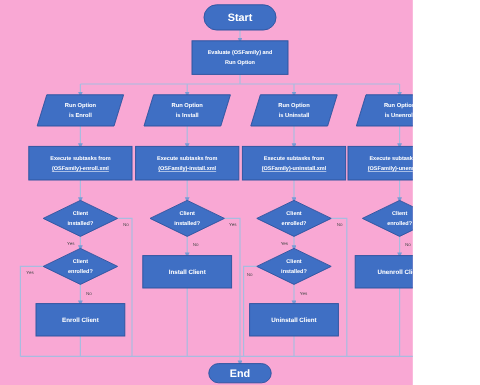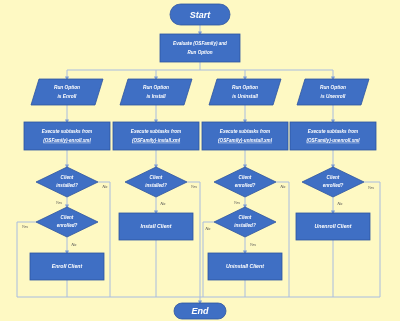--- a/index.html
+++ b/index.html
@@ -2,26 +2,25 @@
 <html><head>
 <meta charset="utf-8">
 <style>
   html, body {
     margin: 0;
     padding: 0;
     background: #ffffff;
   }
   #canvas {
     position: relative;
-    width: 400px;
+    width: 344px;
     height: 321px;
-    background: #fef9c3;
+    background: #f9a8d4;
     font-family: "Liberation Sans", sans-serif;
     overflow: hidden;
-    font-style: italic;
   }
   svg#flow {
     position: absolute;
     left: 0;
     top: 0;
     width: 400px;
     height: 321px;
   }
   .shape-fill { fill: #3F6FC4; }
   .shape-stroke { stroke: #2E55A0; stroke-width: 0.8; }

